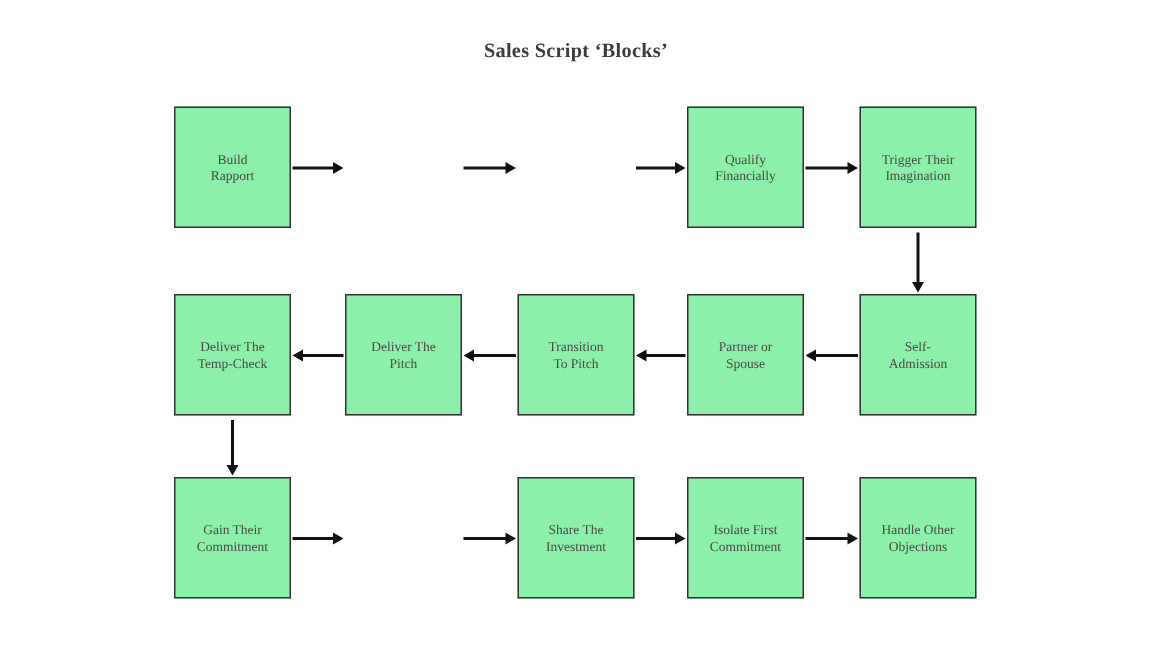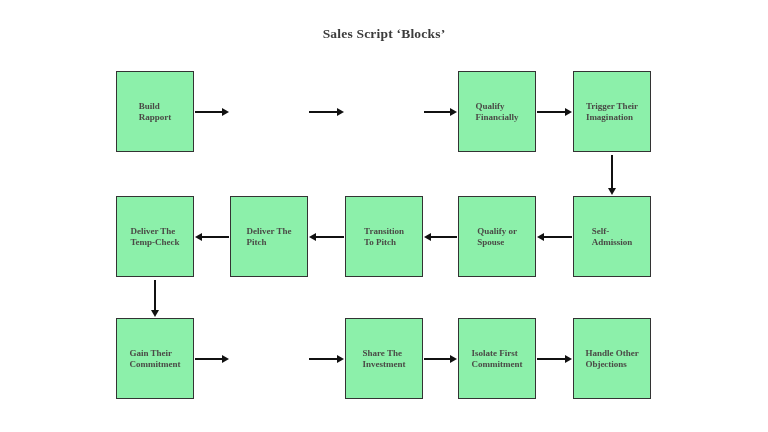--- a/index.html
+++ b/index.html
@@ -27,22 +27,23 @@
   }
   .node{
     position:absolute;
     width:78px;height:81px;
     box-sizing:border-box;
     background:var(--box-fill);
     border:1.5px solid var(--box-border);
     display:flex;align-items:center;justify-content:center;
   }
   .node-label{
+    text-align:center;
     font-size:9px;line-height:11px;
-    font-weight:bold;
+    font-weight:normal;
     color:var(--box-text);
   }
   .node-label span{display:block;}
   .arrow{position:absolute;}
   .arrow .shaft{position:absolute;background:var(--arrow);}
   .arrow .head{position:absolute;width:0;height:0;}
   .arrow.h{height:8px;}
   .arrow.h .shaft{top:3.2px;height:1.5px;}
   .arrow.right .shaft{left:0;right:6px;}
   .arrow.right .head{
@@ -128,21 +129,21 @@
     </div>
   </div>
   <div class="node" style="left:345px;top:196px">
     <div class="node-label">
       <span>Transition</span>
       <span>To Pitch</span>
     </div>
   </div>
   <div class="node" style="left:458px;top:196px">
     <div class="node-label">
-      <span>Qualify or</span>
+      <span>Partner or</span>
       <span>Spouse</span>
     </div>
   </div>
   <div class="node" style="left:573px;top:196px">
     <div class="node-label">
       <span>Self-</span>
       <span>Admission</span>
     </div>
   </div>
 

